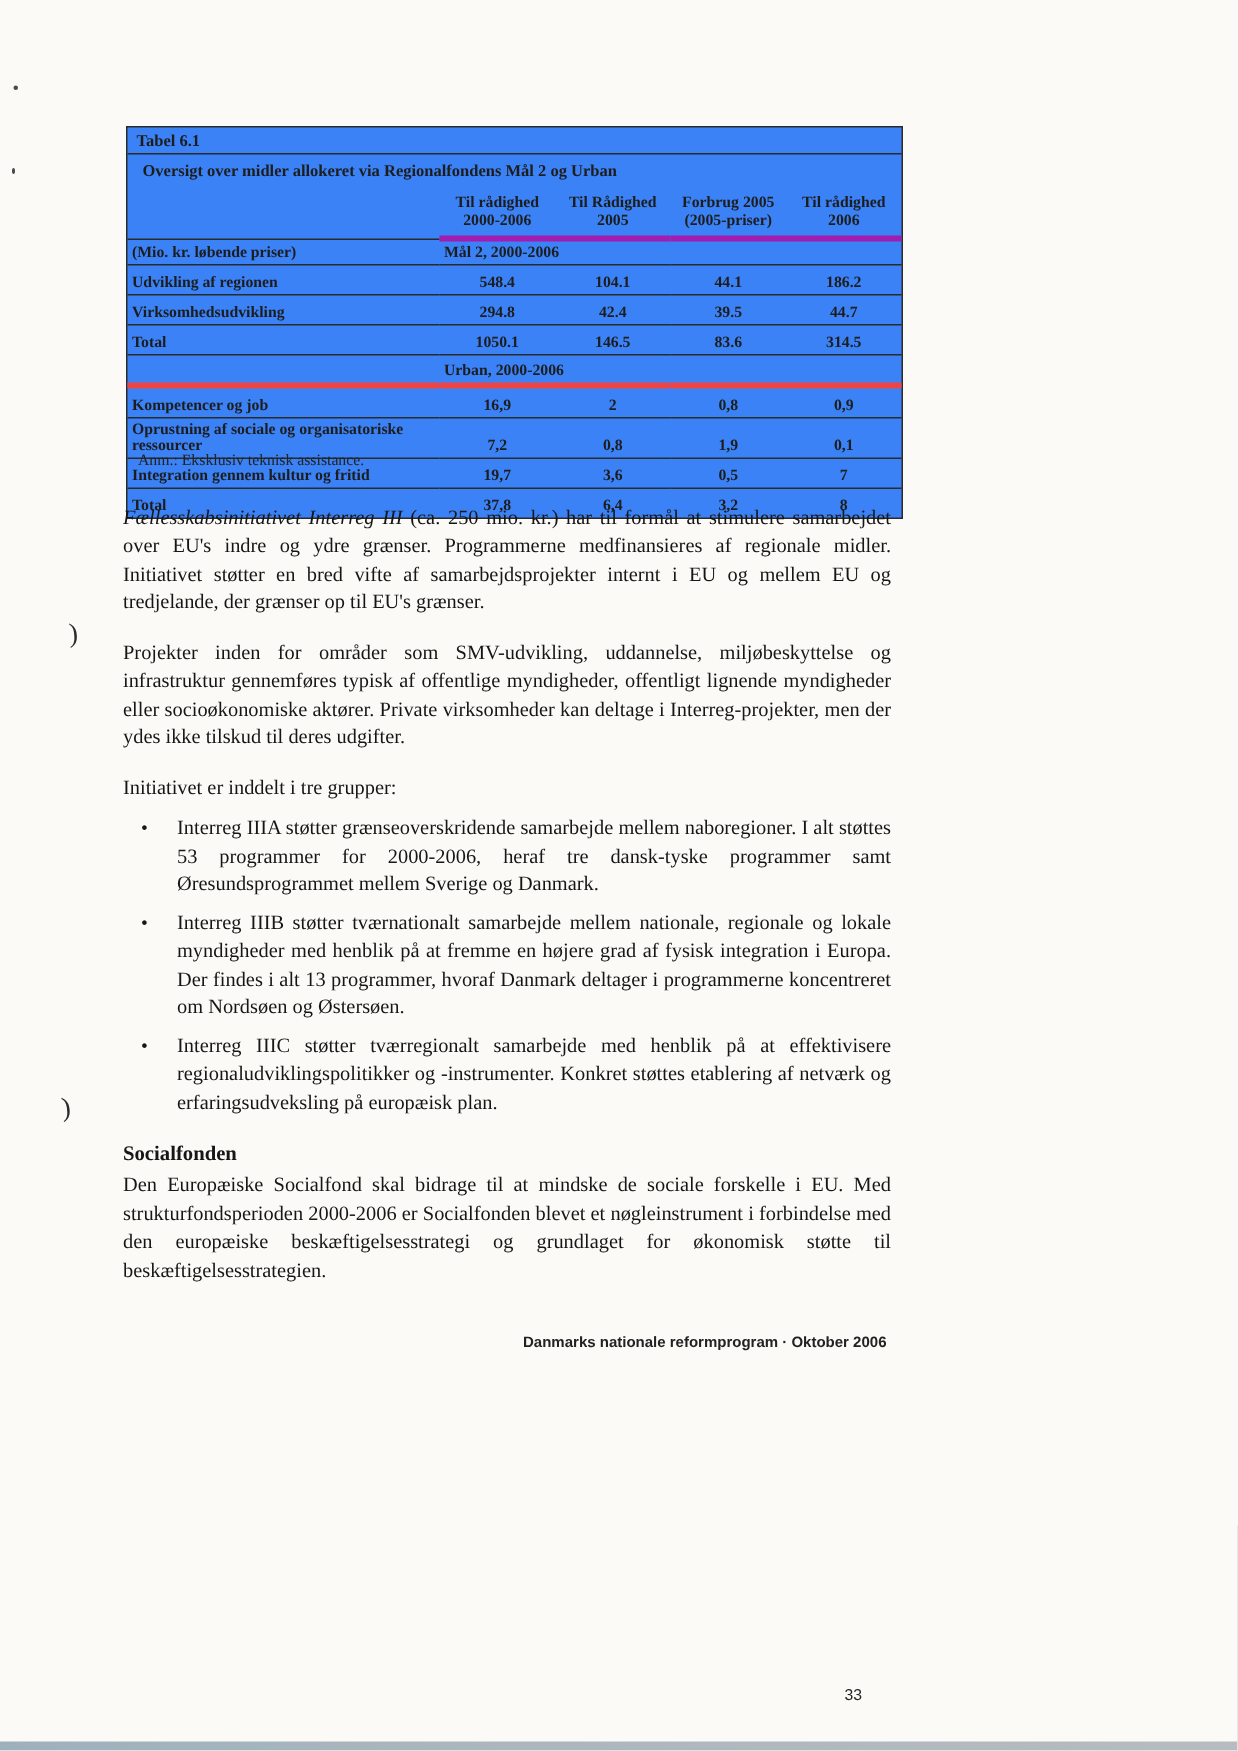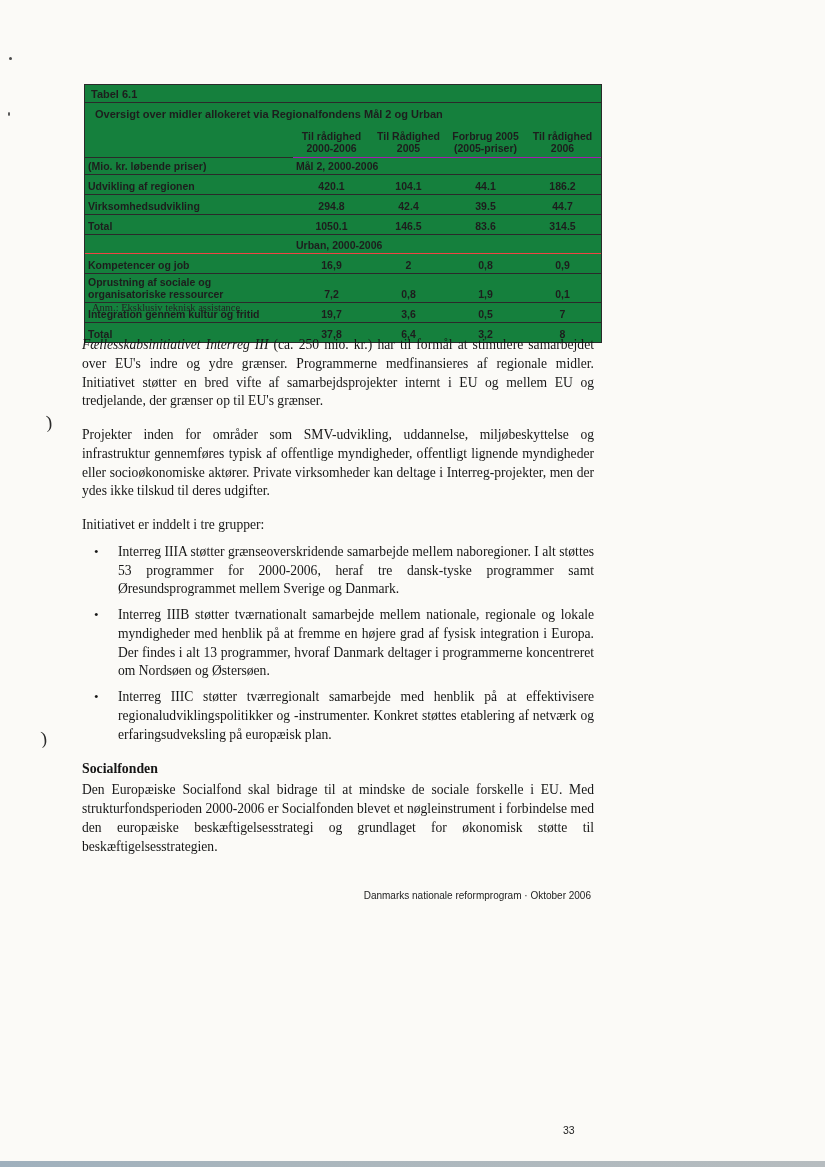--- a/index.html
+++ b/index.html
@@ -19,44 +19,44 @@
   .paren-mark { position:absolute; font-size:18px; color:#2b2b2b; font-family:"Liberation Serif", serif; }
   .paren-mark.m1 { left:46px; top:412px; transform:rotate(-4deg); }
   .paren-mark.m2 { left:41px; top:728px; transform:rotate(-6deg); }
   .bottom-strip { position:absolute; left:0; bottom:0; width:100%; height:6px;
     background:linear-gradient(90deg,#9fb0bd 0%, #aab6bd 35%, #b6bcbf 100%); }
 
   
   .table-box {
     position:absolute; left:84px; top:84px; width:516px;
     border:1.5px solid #2a2a2a;
-    background:#15803d;
-    font-family:Liberation Sans, sans-serif;
+    background:#3b82f6;
+    font-family:Liberation Serif, serif;
     font-weight:bold;
     color:#1d1d1d;
   }
   .table-label {
     font-size:11px; padding:3px 6px 2px 6px;
     border-bottom:1px solid #2a2a2a;
   }
   .table-title {
     font-size:11px; padding:5px 6px 8px 10px;
   }
   table.alloc { border-collapse:collapse; width:100%; table-layout:fixed; font-size:10.5px; }
   table.alloc col.c-label { width:208px; }
   table.alloc col.c-val { width:77px; }
   table.alloc th, table.alloc td { padding:2px 3px; vertical-align:bottom; font-weight:bold; }
-  tr.col-head th { text-align:center; white-space:pre-line; line-height:1.15; border-bottom:1px solid #a21caf; padding-bottom:3px; }
+  tr.col-head th { text-align:center; white-space:pre-line; line-height:1.15; border-bottom:4px solid #a21caf; padding-bottom:3px; }
   tr.col-head th.empty { border-bottom:1px solid #2a2a2a; }
   td.rowlabel, th.unitlabel { text-align:left; padding-left:8px; }
   td.val { text-align:center; }
   td.section-name { text-align:left; }
   tr.unit-row th, tr.unit-row td { border-bottom:1px solid #2a2a2a;margin-top:44px; }
   tr.data-row td { border-bottom:1px solid #2a2a2a; height:15px; }
-  tr.section-row td { border-bottom:1px solid #ef4444; height:14px; }
+  tr.section-row td { border-bottom:4px solid #ef4444; height:14px; }
   tr.last td { border-bottom:none; }
   .table-note {
     position:absolute; left:92px; top:302px;
     font-size:10.5px; font-family:"Liberation Serif", serif; color:#222;
   }
 
   
   .body-col {
     position:absolute; left:82px; top:336px; width:512px;
     font-size:13.6px; line-height:1.38; text-align:justify;
@@ -65,21 +65,21 @@
   .body-col p.tight { margin:0 0 8px 0; }
   .bullets { margin:0 0 15px 0; padding:0; list-style:none; }
   .bullets li { display:flex; margin:0 0 7px 0; }
   .bullets .marker { flex:0 0 24px; padding-left:12px; font-size:13px; }
   .bullets .btext { flex:1; text-align:justify; }
   h3.sec-head { font-size:13.8px; margin:6px 0 3px 0; font-weight:bold; }
 
   
   .footer-line {
     position:absolute; top:890px; right:234px;
-    font-family:"Liberation Sans", sans-serif; font-size:10px; color:#222;
+    font-family:"Liberation Sans", sans-serif; font-size:10px; color:#222;font-weight:bold;
   }
   .page-number {
     position:absolute; left:563px; top:1124px;
     font-family:"Liberation Sans", sans-serif; font-size:10.5px; color:#222;
   }
 </style>
 </head>
 <body>
 
 <div class="page">
@@ -112,21 +112,21 @@
           <th>Til rådighed
 2006</th>
         </tr>
         <tr class="unit-row">
           <th class="unitlabel">(Mio. kr. løbende priser)</th>
           <td class="section-name" colspan="4">Mål 2, 2000-2006</td>
         </tr>
 
         <tr class="data-row">
           <td class="rowlabel">Udvikling af regionen</td>
-          <td class="val">420.1</td>
+          <td class="val">548.4</td>
           <td class="val">104.1</td>
           <td class="val">44.1</td>
           <td class="val">186.2</td>
         </tr>
         <tr class="data-row">
           <td class="rowlabel">Virksomhedsudvikling</td>
           <td class="val">294.8</td>
           <td class="val">42.4</td>
           <td class="val">39.5</td>
           <td class="val">44.7</td>

